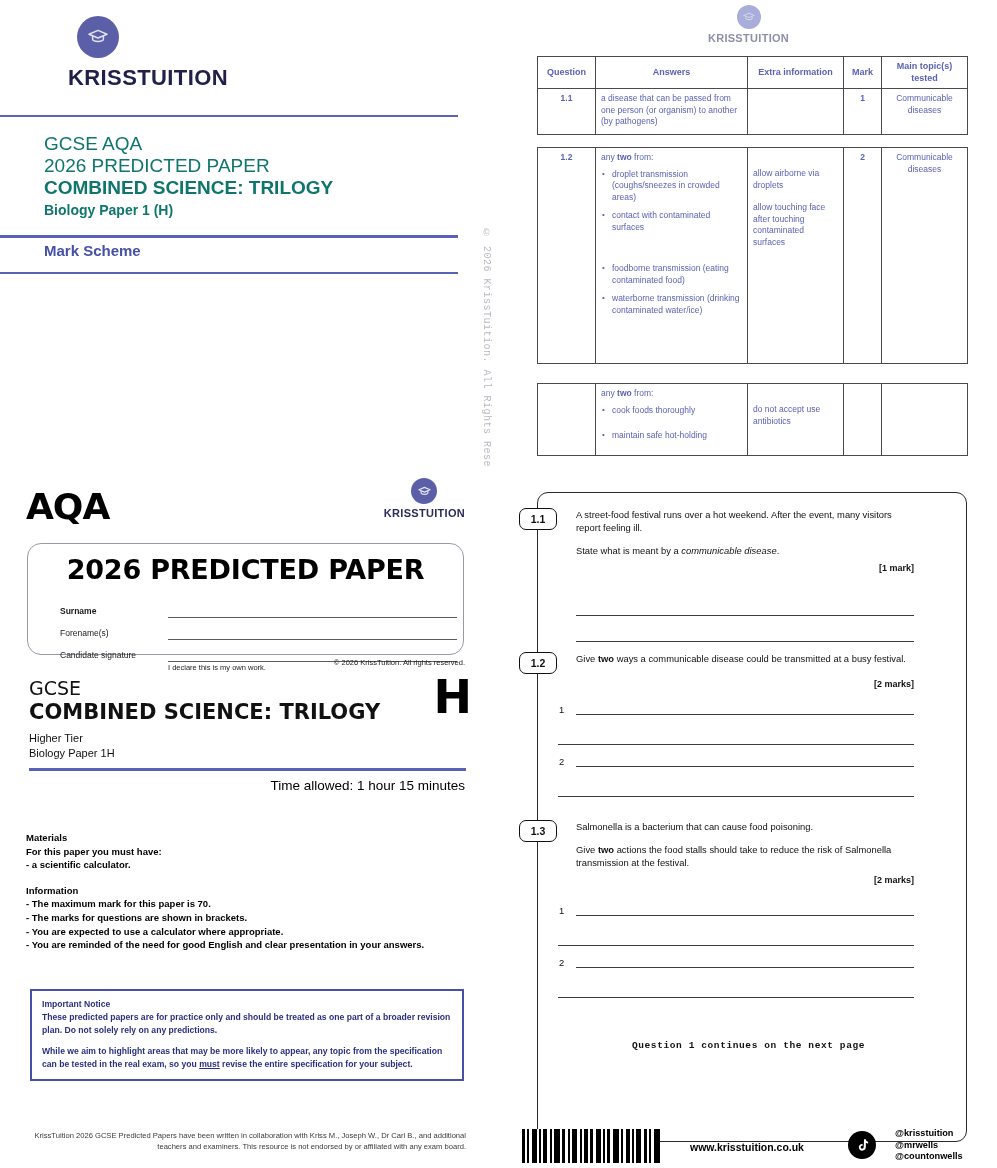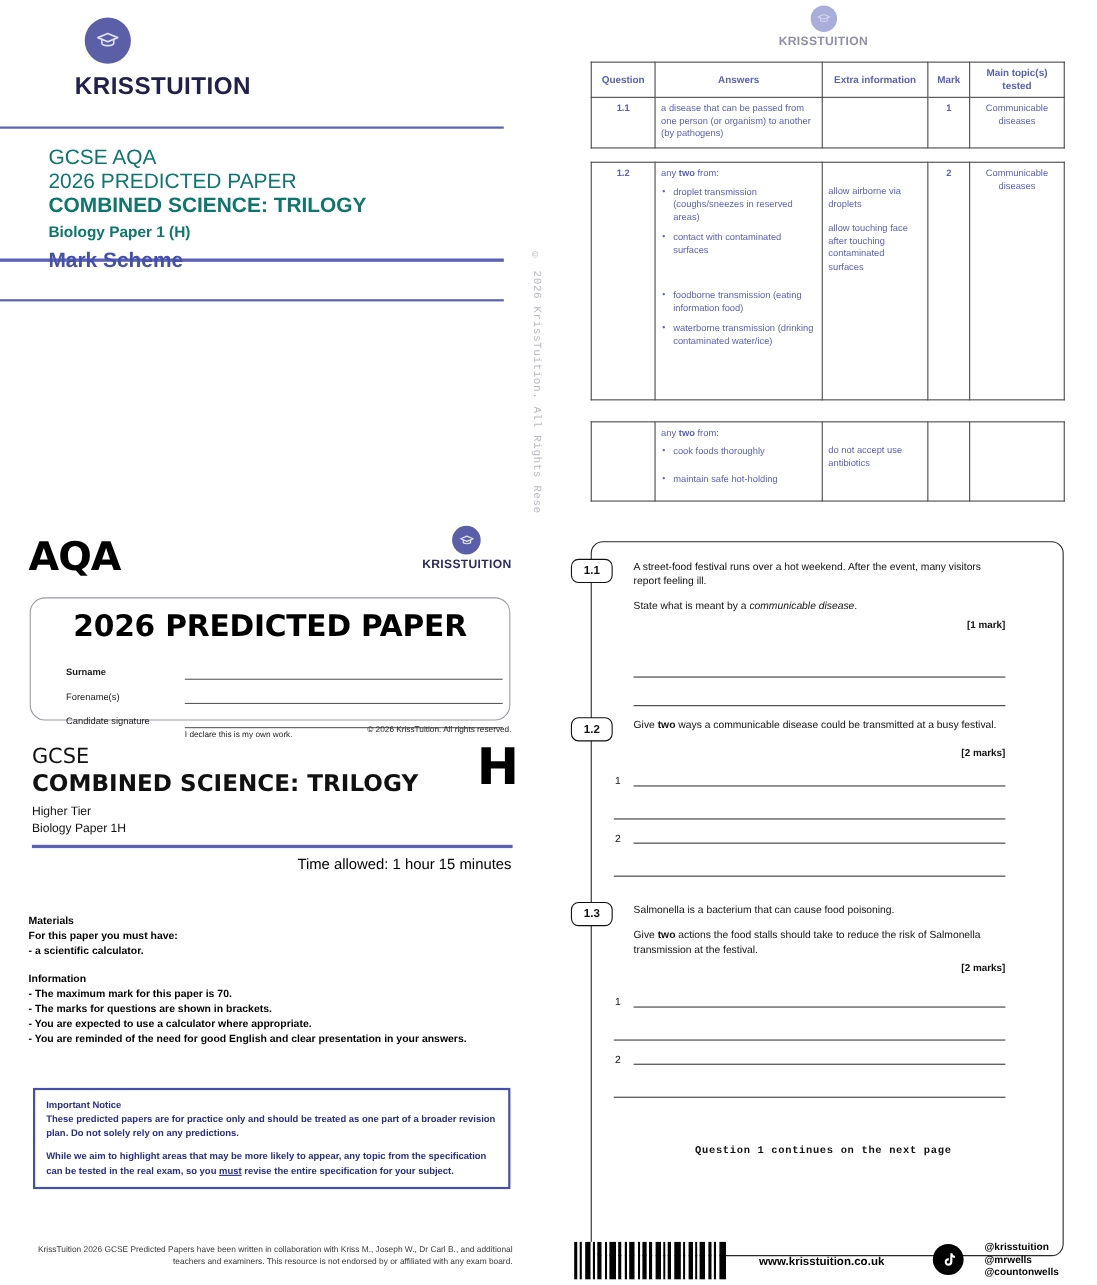--- a/index.html
+++ b/index.html
@@ -28,21 +28,21 @@
   }
   .ms-rule { position:absolute; left:0; background:#5a62b5; }
   .ms-rule.r1 { top:115px; width:458px; height:1.5px; }
   .ms-rule.r2 { top:235px; width:458px; height:3px; }
   .ms-rule.r3 { top:272px; width:458px; height:1.5px; }
   .ms-title { position:absolute; left:44px; color:#0f766e; }
   .ms-title .l1 { font-size:19px; line-height:22px; }
   .ms-title .l2 { font-size:19px; line-height:22px; }
   .ms-title .l3 { font-size:19px; font-weight:bold; line-height:22px; }
   .ms-title .l4 { font-size:14px; font-weight:bold; line-height:20px; margin-top:1px; }
-  .ms-sub { position:absolute; left:44px; top:227px; color:#4550a8; font-size:19px; font-weight:bold; }
+  .ms-sub { position:absolute; left:44px; top:242px; color:#4550a8; font-size:15px; font-weight:bold; }
 
   
   .vwm-mono {
     position:absolute;
     font-family:"Liberation Mono", monospace;
     font-size:10px; color:#b9b9c4; white-space:nowrap;
     writing-mode: vertical-rl;
     letter-spacing:0.5px;
   }
 
@@ -240,23 +240,23 @@
         <col class="col-e">
         <col class="col-m">
         <col class="col-t">
       </colgroup>
     <tbody>
         <tr style="height:216px;">
       <td class="qnum">1.2</td>
       <td>
         <span class="ms-lead">any <b>two</b> from:</span>
         <ul class="ms-ul">
-          <li>droplet transmission (coughs/sneezes in reserved areas)</li>
+          <li>droplet transmission (coughs/sneezes in crowded areas)</li>
           <li>contact with contaminated surfaces</li>
-          <li style="margin-top:30px;">foodborne transmission (eating information food)</li>
+          <li style="margin-top:30px;">foodborne transmission (eating contaminated food)</li>
           <li>waterborne transmission (drinking contaminated water/ice)</li>
         </ul>
       </td>
       <td class="xtra">
         <p style="margin-top:16px;">allow airborne via droplets</p>
         <p>allow touching face after touching contaminated surfaces</p>
       </td>
       <td class="mk">2</td>
       <td class="topic">Communicable diseases</td>
     </tr>

